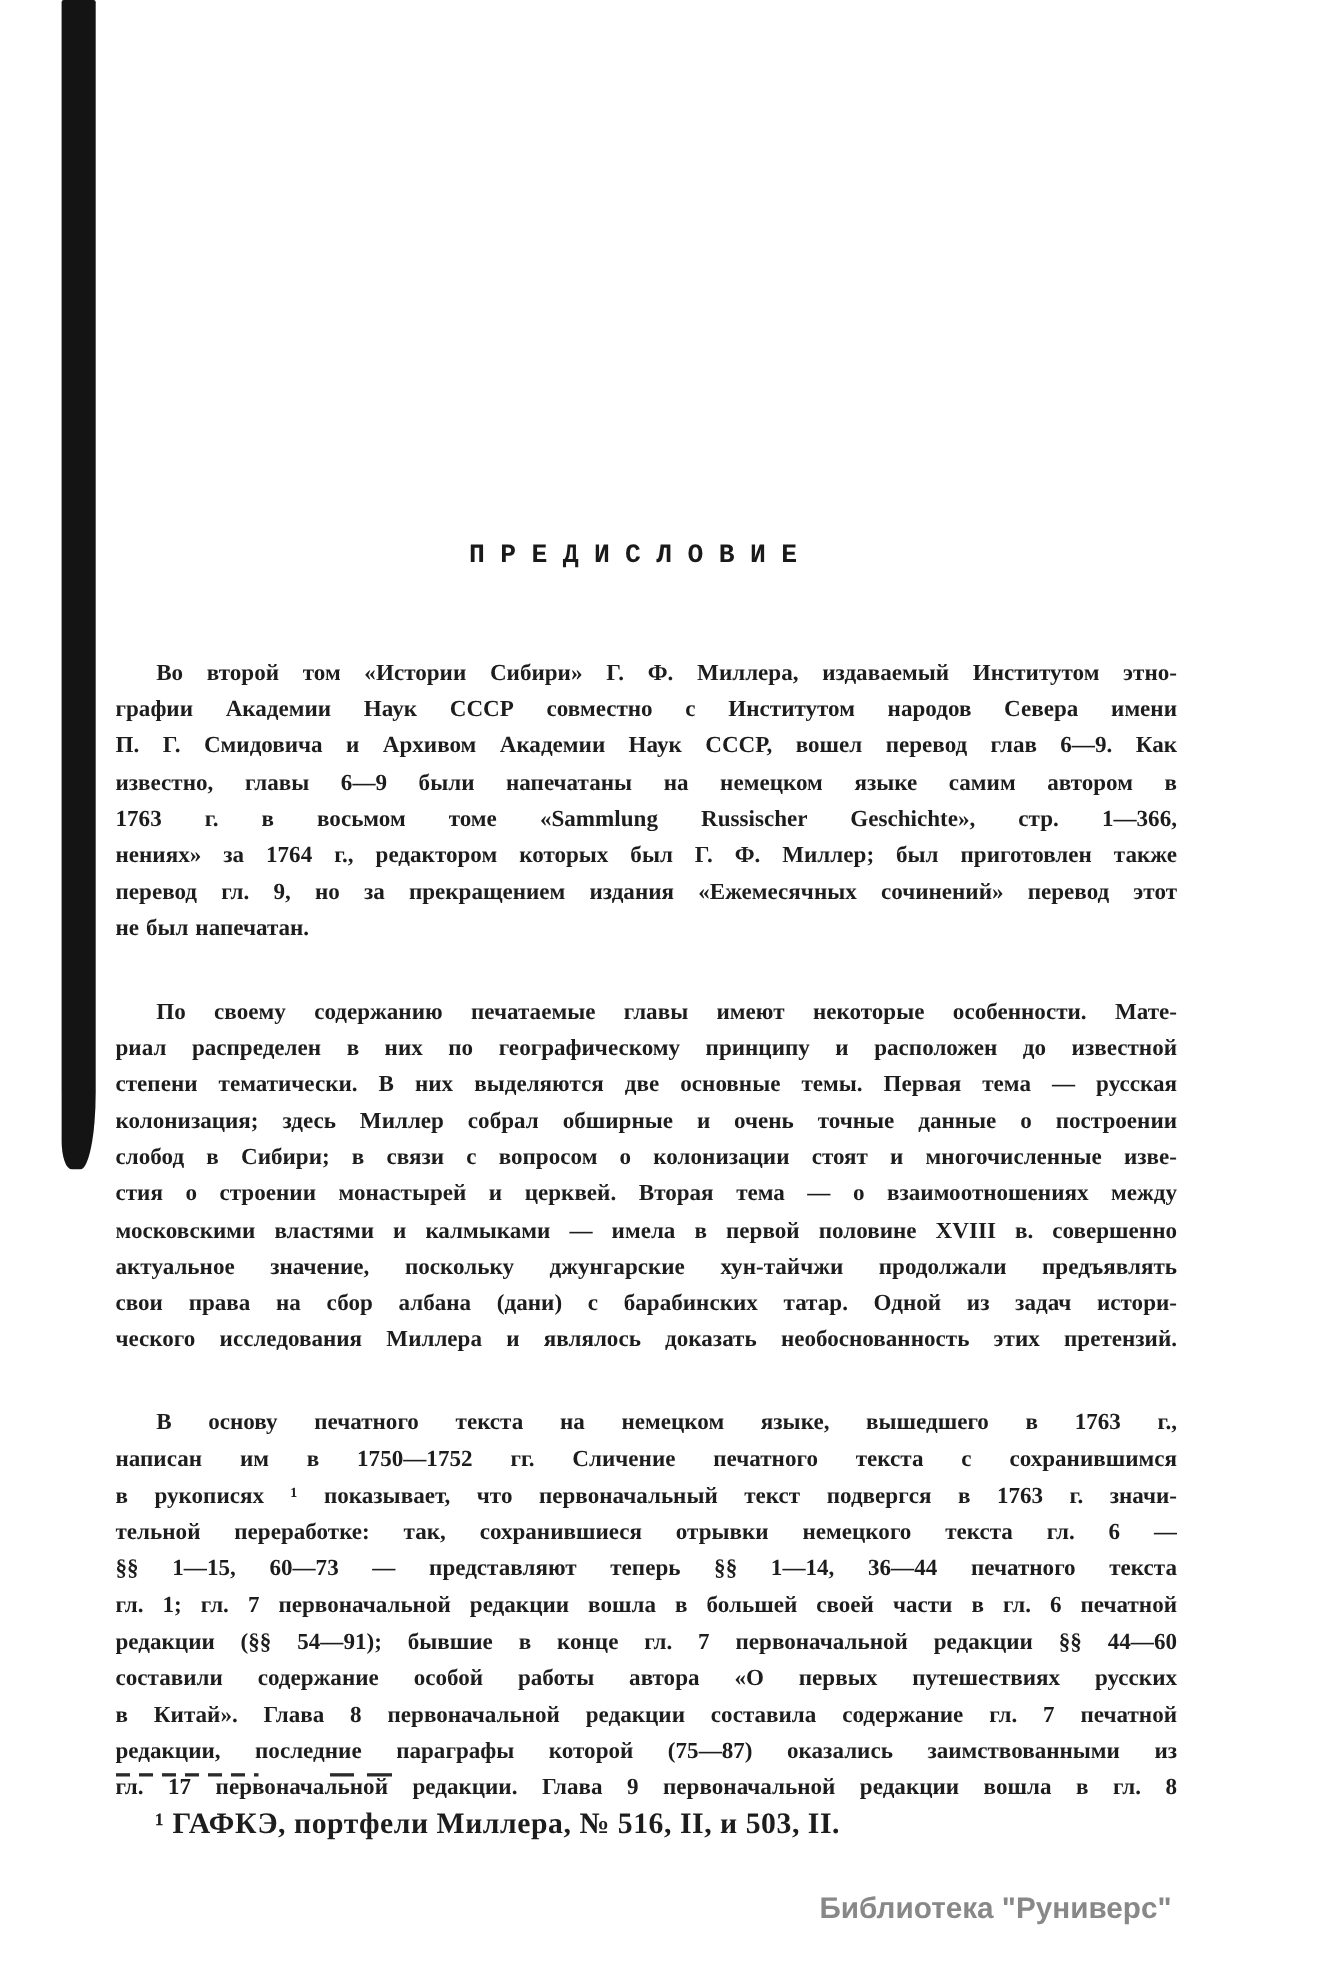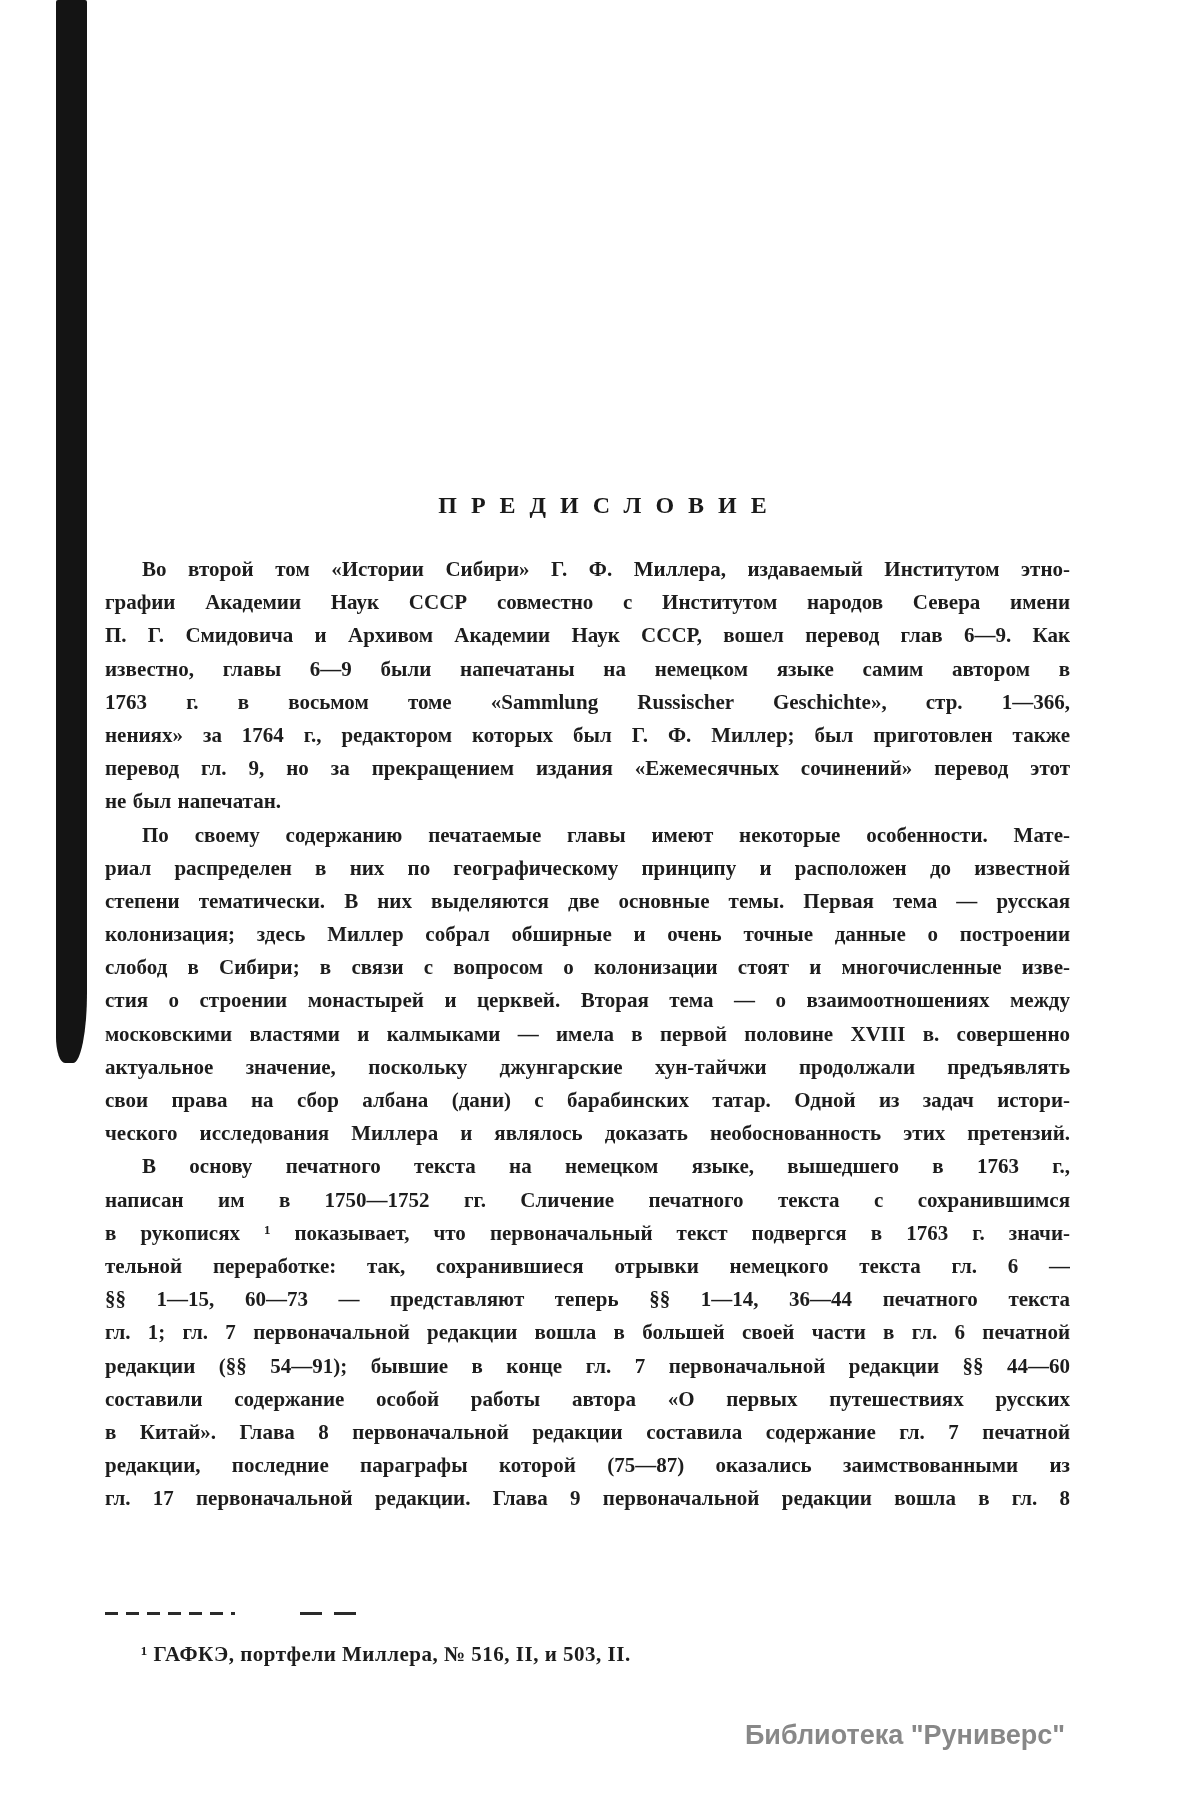--- a/index.html
+++ b/index.html
@@ -17,61 +17,62 @@
   
   .scan-bar {
     position:absolute;
     left:56px; top:0;
     width:31px; height:1063px;
     background:#141414;
     border-radius:2px 2px 14px 9px / 2px 2px 70px 26px;
   }
   .title {
     position:absolute;
-    left:120px; top:492px;
+    left:93px; top:492px;
     width:965px;
     margin:0;
     text-align:center;
     font-size:24px;
     font-weight:700;
     letter-spacing:14px;
     color:#1a1a1a;
     text-indent:14px; 
+    font-family:Liberation Mono, monospace;
   }
   .text-block {
     position:absolute;
     left:105px; top:553px;
     width:965px;
     color:#1d1d1d;
   }
   .ln {
     height:33.2px;
     line-height:33.2px;
     font-size:21px;
     font-weight:700;
     text-align:justify;
     text-align-last:justify;
     overflow:hidden;
     word-spacing:1px;
   }
-  .ln.first { text-indent:37px; }
+  .ln.first { text-indent:37px;margin-top:42px; }
   .ln.end   { text-align-last:left; }
   .footnote-rule-a, .footnote-rule-b {
     position:absolute;
     top:1612px;
     height:3px;
     background:repeating-linear-gradient(90deg,#2a2a2a 0 13px, transparent 13px 21px);
   }
   .footnote-rule-a { left:105px; width:130px; }
   .footnote-rule-b { left:300px; width:60px; background:repeating-linear-gradient(90deg,#2a2a2a 0 22px, transparent 22px 34px); }
   .footnote {
     position:absolute;
     left:141px; top:1642px;
     width:800px;
-    font-size:21px;
+    font-size:27px;
     font-weight:700;
     color:#1d1d1d;
     letter-spacing:0.5px;
   }
   .watermark {
     position:absolute;
     left:690px; top:1720px;
     width:430px;
     text-align:center;
     font-family:"Liberation Sans", sans-serif;

